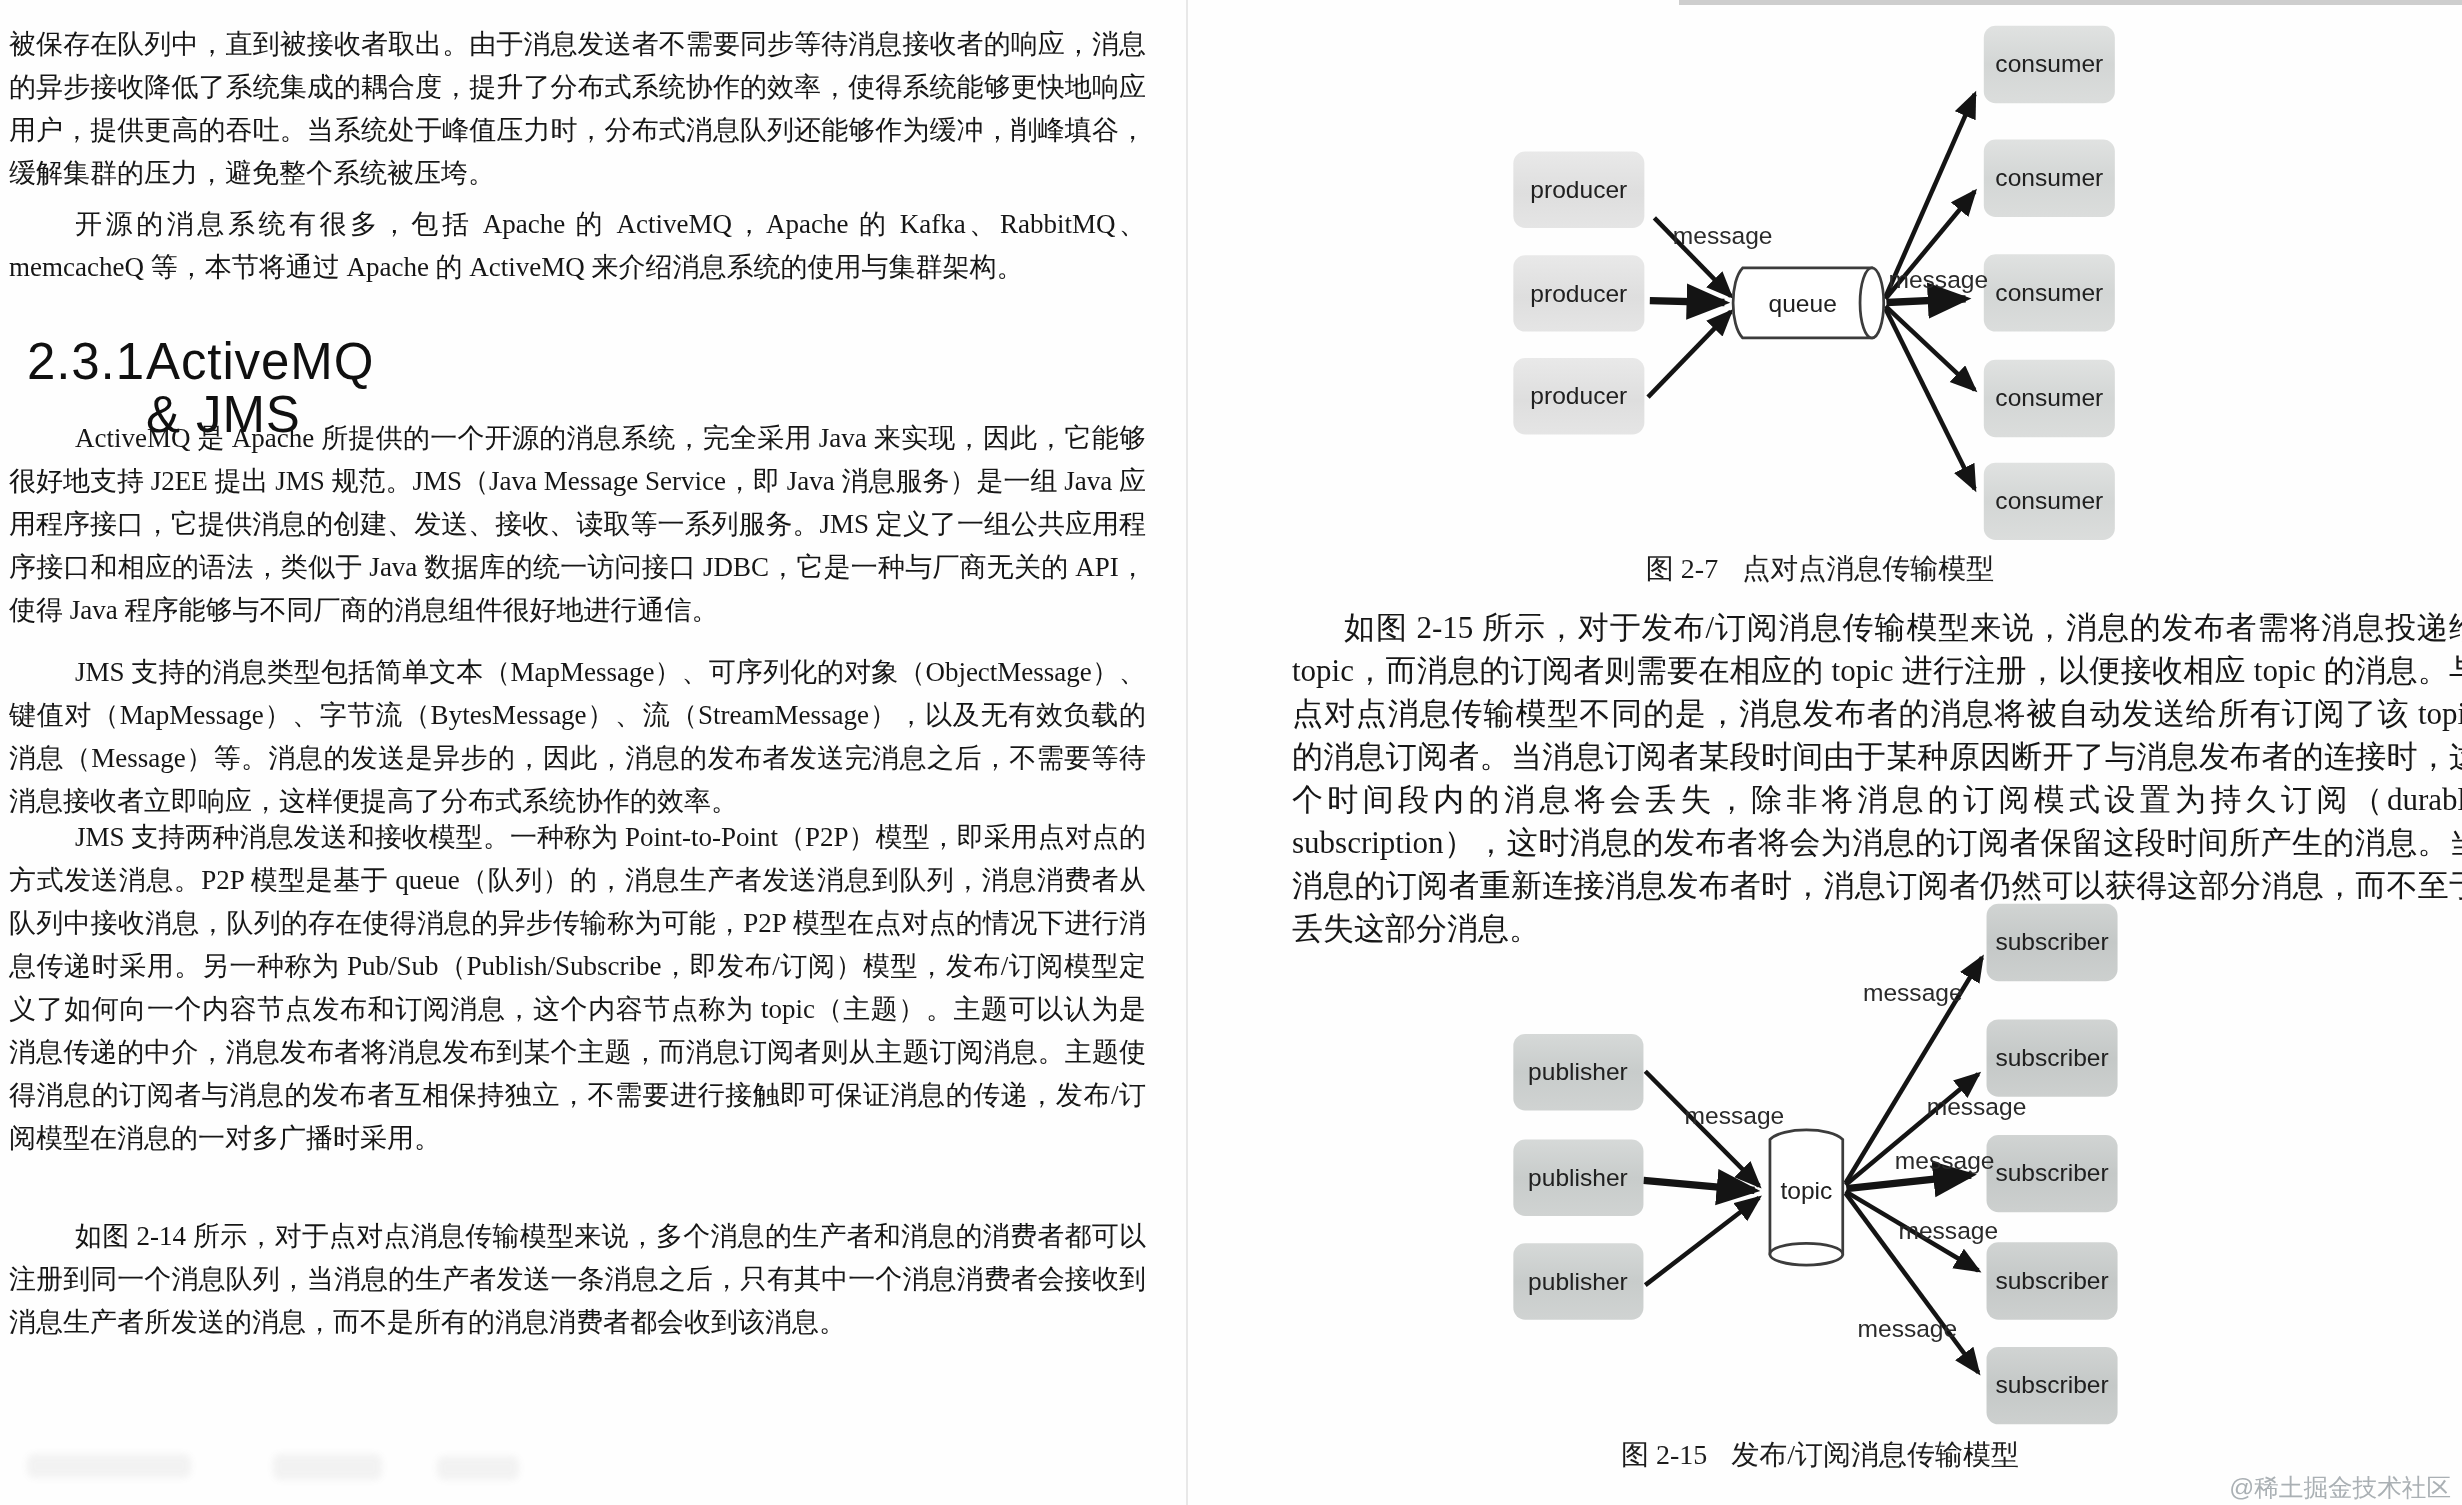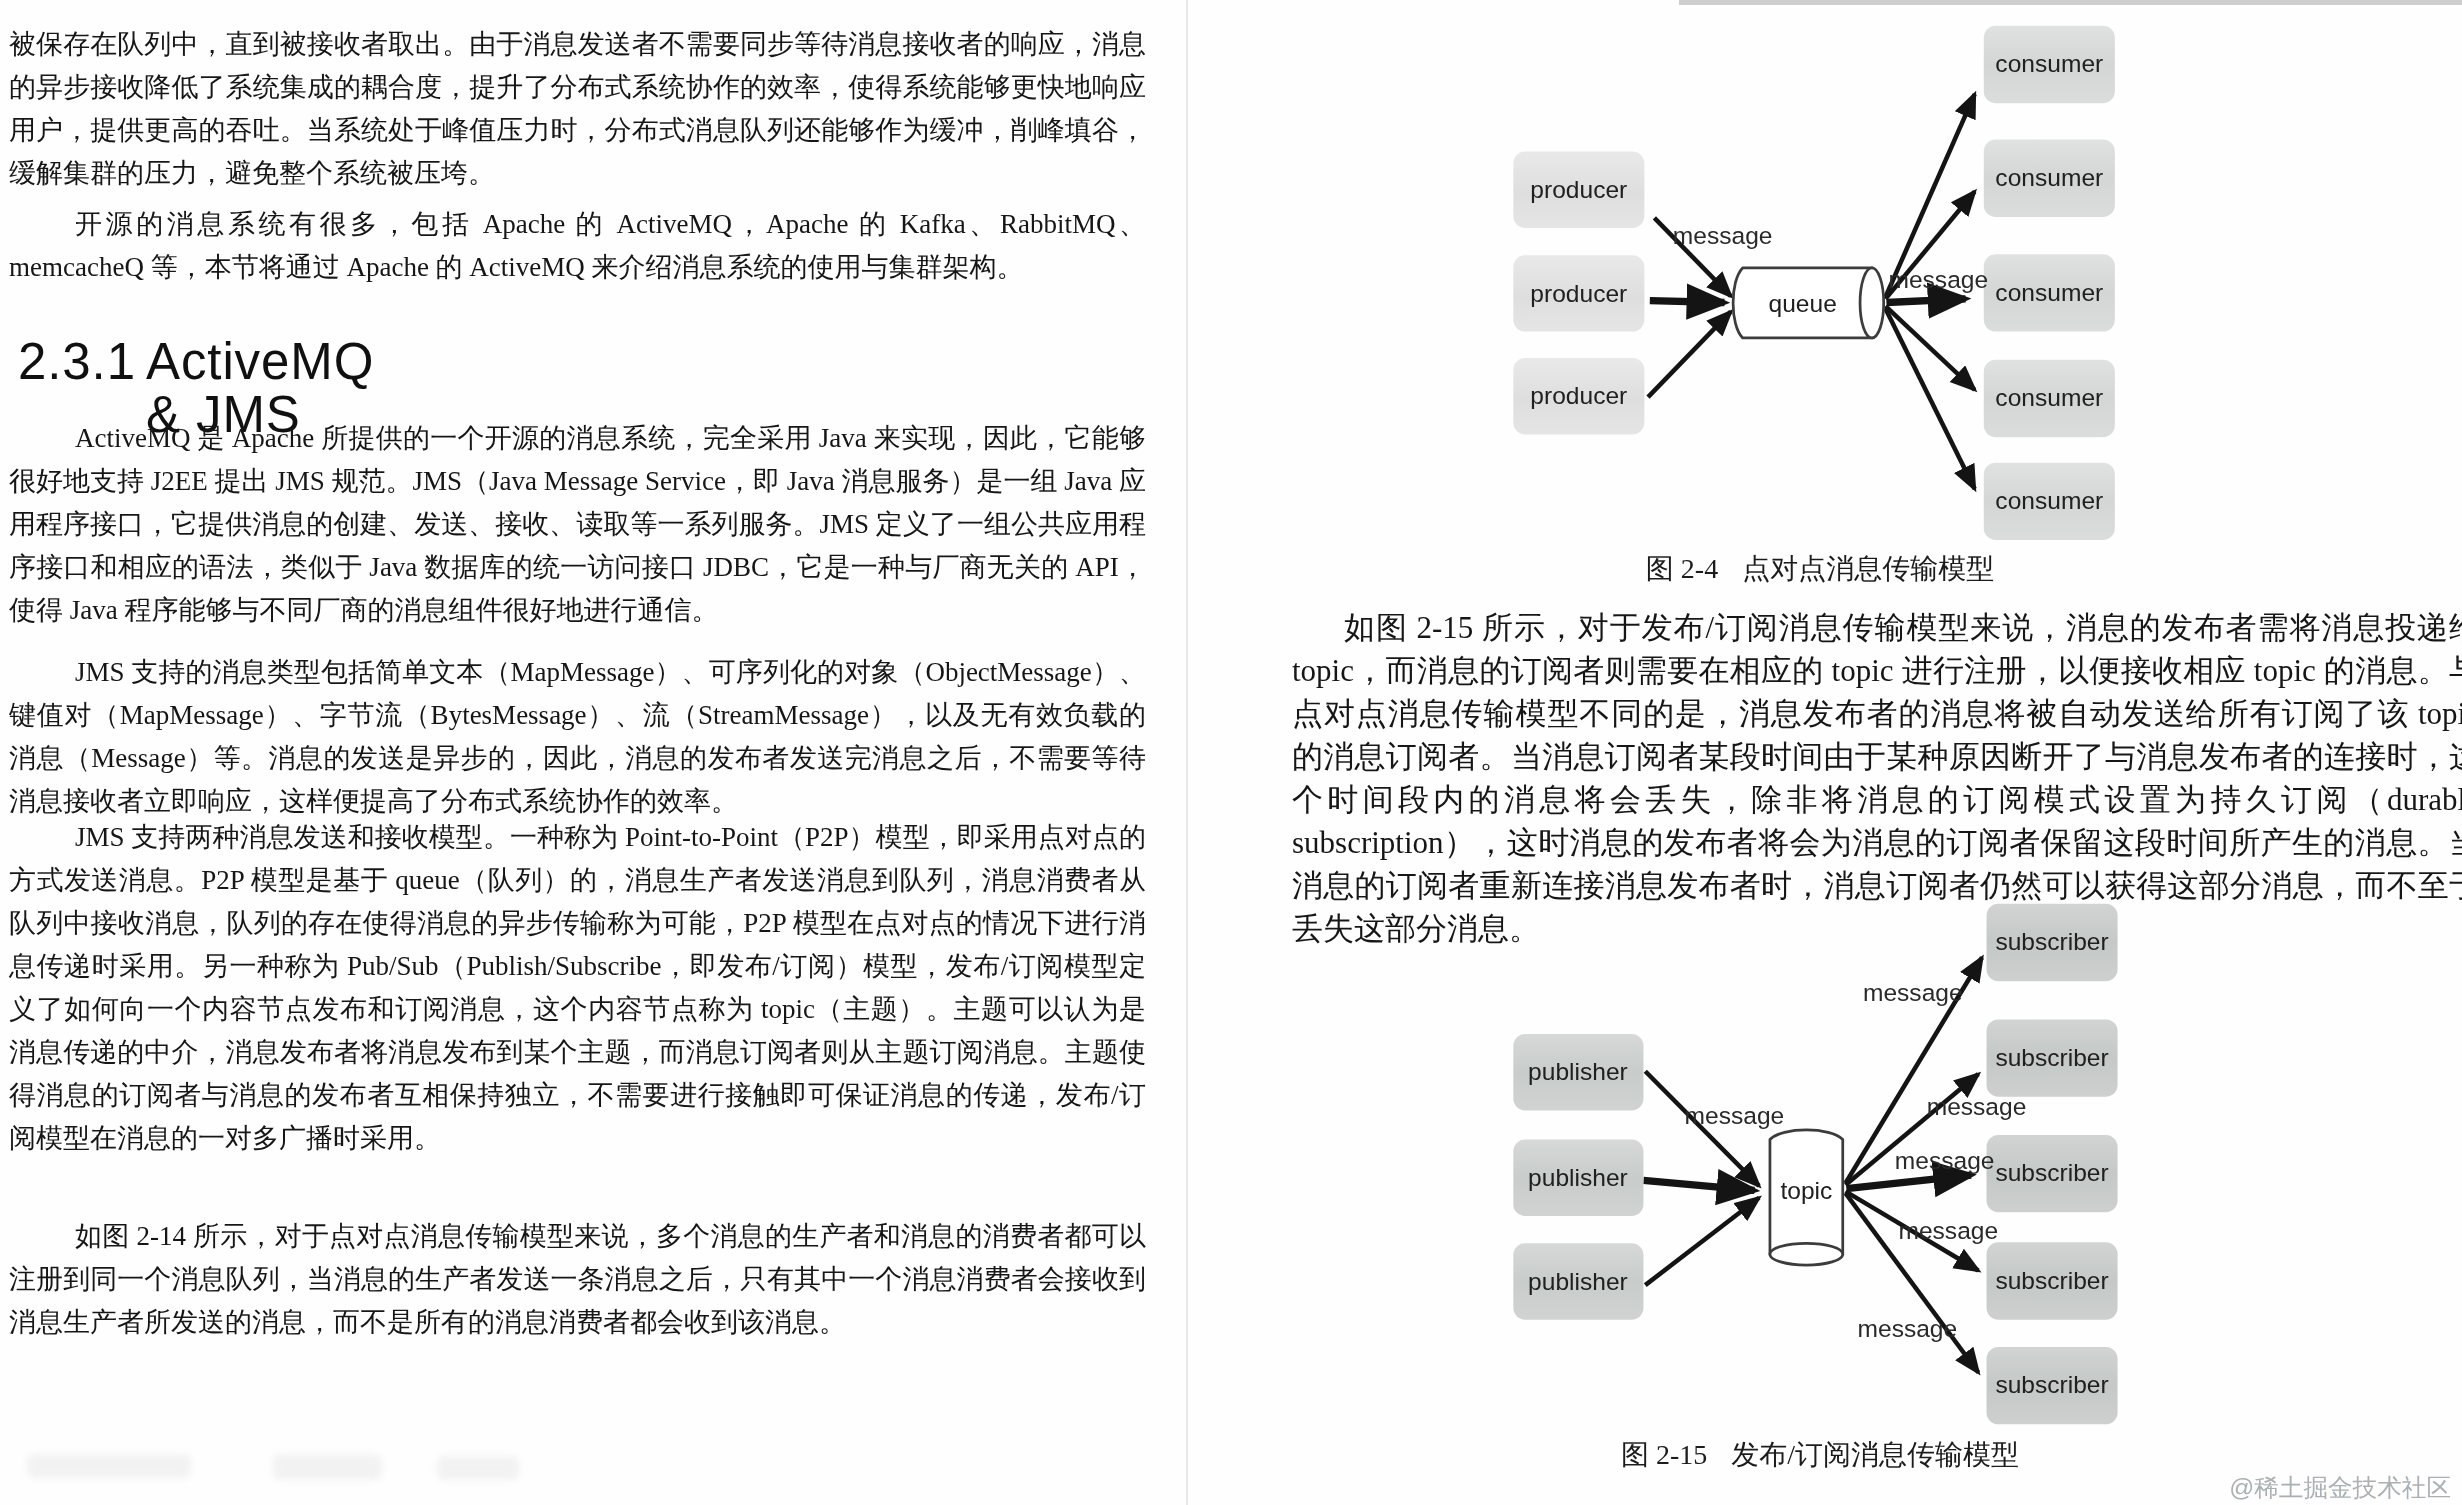--- a/index.html
+++ b/index.html
@@ -20,21 +20,21 @@
   #para2{top:203px;}
   #para3{top:417px;}
   #para4{top:651px;}
   #para5{top:816px;}
   #para6{top:1215px;}
   .section-heading{
     position:absolute;top:335px;left:0;height:53px;
     font-family:"Liberation Sans","DejaVu Sans",sans-serif;
     font-size:51px;line-height:53px;color:#101010;letter-spacing:0.9px;
   }
-  .section-heading .num{position:absolute;left:18px;}
+  .section-heading .num{position:absolute;left:27px;}
   .section-heading .ttl{position:absolute;left:146px;}
   
   .gutter{
     position:absolute;left:1186px;top:0;width:1.8px;height:1505px;
     background:#dcdcdc;opacity:.65;
   }
   .topstrip{
     position:absolute;left:1679px;top:0;width:783px;height:4.5px;
     background:#bdbdbd;opacity:.75;
   }
@@ -177,21 +177,21 @@
     <path class="cyl" d="M1915,294 L2057,294 L2057,371 L1915,371 C1901,357 1901,308 1915,294 Z"></path>
     <ellipse class="cyl" cx="2057" cy="332.5" rx="13" ry="38.5"></ellipse>
     <text class="node-label" x="1981" y="342" text-anchor="middle">queue</text>
   </g>
 
   <text class="msg-label" x="1893" y="268" text-anchor="middle">message</text>
   <text class="msg-label" x="2130" y="316" text-anchor="middle">message</text>
 </svg>
 
 <div class="fig-caption" id="cap14">
-  <span class="cap-num">图 2-4</span><span>点对点消息传输模型</span>
+  <span class="cap-num">图 2-7</span><span>点对点消息传输模型</span>
 </div>
 
 <div id="rpara1">如图 2-15 所示，对于发布/订阅消息传输模型来说，消息的发布者需将消息投递给 topic，而消息的订阅者则需要在相应的 topic 进行注册，以便接收相应 topic 的消息。与点对点消息传输模型不同的是，消息发布者的消息将被自动发送给所有订阅了该 topic 的消息订阅者。当消息订阅者某段时间由于某种原因断开了与消息发布者的连接时，这个时间段内的消息将会丢失，除非将消息的订阅模式设置为持久订阅（durable subscription），这时消息的发布者将会为消息的订阅者保留这段时间所产生的消息。当消息的订阅者重新连接消息发布者时，消息订阅者仍然可以获得这部分消息，而不至于丢失这部分消息。</div>
 
 <svg id="fig15" class="fig-svg" viewBox="1600 980 800 600">
 
   <g>
     <line class="arrow" x1="1808" y1="1177" x2="1933" y2="1303" marker-end="url(#ah)"></line>
     <line class="arrow thick" x1="1806" y1="1297" x2="1928" y2="1308" marker-end="url(#ah)"></line>
     <line class="arrow" x1="1808" y1="1412" x2="1933" y2="1316" marker-end="url(#ah)"></line>

